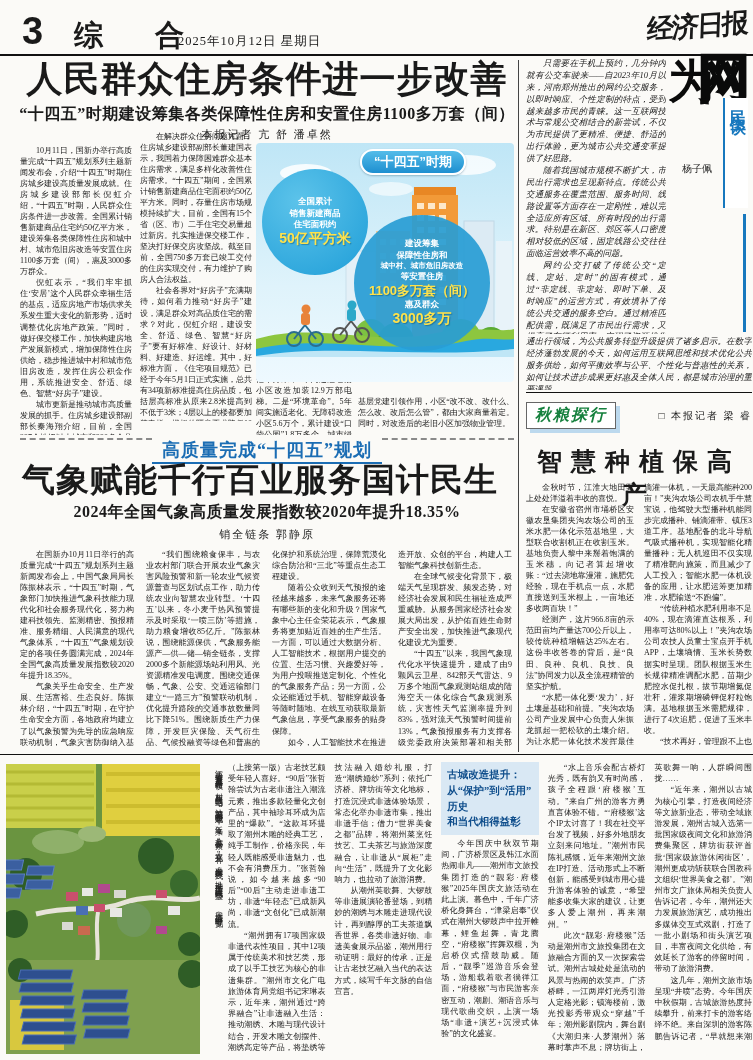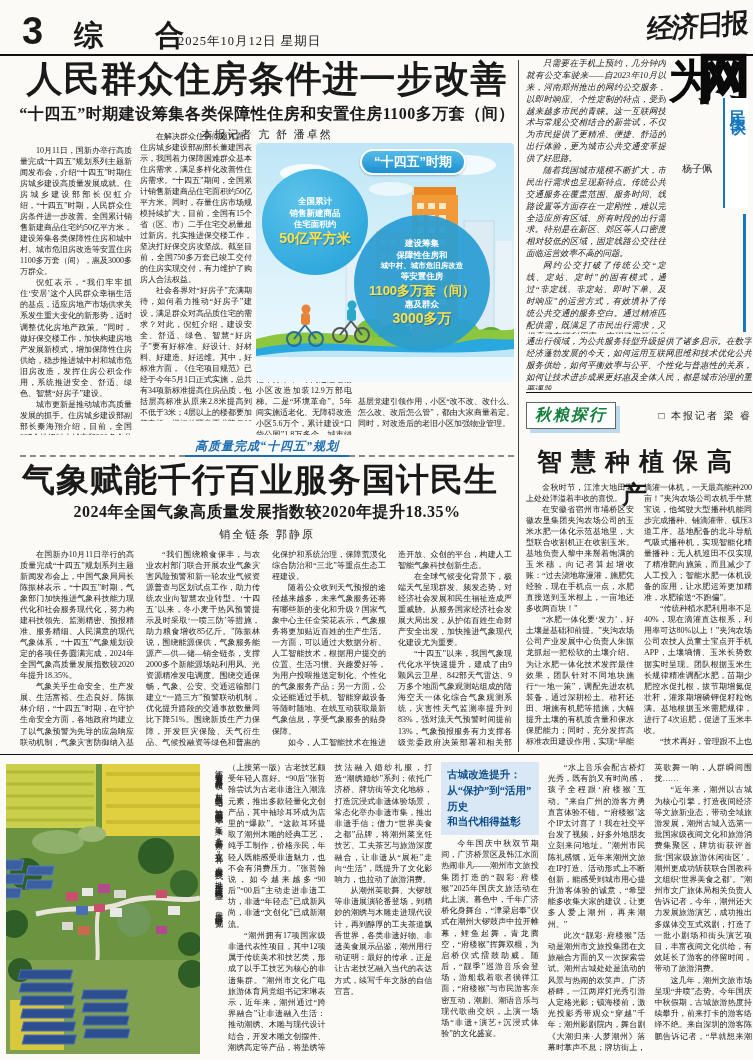--- a/index.html
+++ b/index.html
@@ -24,21 +24,21 @@
   .ig{background:linear-gradient(#bfe6f6,#dff3fb 60%,#eef9ff);border-radius:4px;overflow:hidden;}
   .ig-badge{position:absolute;left:104px;top:6px;background:linear-gradient(#54bce9,#1d8fd0);color:#fff;
      font-family:"Liberation Sans",sans-serif;font-weight:700;font-size:13px;padding:2px 12px;border:2px solid #fff;border-radius:16px;box-shadow:0 1px 2px rgba(0,60,90,.3);}
   .bubble{position:absolute;border-radius:50%;color:#fff;text-align:center;
      font-family:"Liberation Sans",sans-serif;display:flex;flex-direction:column;justify-content:center;}
   .bubble .ln{font-size:8.5px;font-weight:700;line-height:1.35;}
   .bubble .hl{color:#ffe24a;font-size:14px;font-weight:900;line-height:1.25;text-shadow:1px 1px 1px rgba(0,60,90,.4);}
   .bubble1{left:6px;top:26px;width:106px;height:106px;background:radial-gradient(circle at 35% 30%,#5cc3ea,#1f9ed8);}
   .bubble2{left:98px;top:72px;width:136px;height:136px;background:rgba(41,157,212,.93);}
   
-  .kicker{display:flex;align-items:flex-end;color:#1b6db4;font-weight:700;font-style:italic;font-size:12px;letter-spacing:1px;}
+  .kicker{display:flex;align-items:flex-start;color:#1b6db4;font-weight:700;font-size:18px;letter-spacing:1px;}
   .kicker .dash{flex:1;border-top:2px dashed #8a8a8a;height:0;}
   .kicker .ktext{padding:0 10px;border-bottom:2px solid #1b6db4;}
   .headline2{font-family:"Liberation Sans","DejaVu Sans",sans-serif;font-weight:900;font-size:33px;letter-spacing:1px;text-align:center;}
   
   .ms-text{font-style:italic;font-size:8.5px;line-height:1.4;overflow:hidden;}
   .wei{font-family:"Liberation Sans",sans-serif;font-weight:900;font-size:46px;line-height:1;color:#0a0a0a;}
   .wang{font-family:"Liberation Sans",sans-serif;font-weight:900;font-size:52px;line-height:1;color:#fff;
         -webkit-text-stroke:2.5px #0a0a0a;text-shadow:0 0 1px #0a0a0a;}
   .mstan{writing-mode:vertical-rl;text-orientation:upright;color:#1778be;font-weight:700;font-size:16px;
          letter-spacing:4px;border-left:2px solid #1778be;padding-left:2px;background:#fff;}
@@ -227,20 +227,21 @@
 <div class="abs" style="left:526px;top:402px;width:226px;">
   <div style="display:flex;justify-content:space-between;align-items:center;">
     <span class="ql-label">秋粮探行</span>
     <span class="ql-by">□ 本报记者 梁 睿</span>
   </div>
   <div class="ql-head" style="margin-top:16px;">智慧种植保高产</div>
 </div>
 <div class="abs bodycol" style="left:526px;top:482px;width:108px;height:266px;font-size:8px;">
     <p>金秋时节，江淮大地田野上处处洋溢着丰收的喜悦。</p>
     <p>在安徽省宿州市埇桥区安徽农垦集团夹沟农场公司的玉米水肥一体化示范基地里，大型联合收割机正在收割玉米。基地负责人黎中来掰着饱满的玉米穗，向记者算起增收账：“过去浇地靠漫灌，施肥凭经验，现在手机点一点，水肥直接送到玉米根上，一亩地还多收两百块！”</p>
+    <p>经测产，这片966.8亩的示范田亩均产量达700公斤以上，较传统种植增幅达25%左右。这份丰收答卷的背后，是“良田、良种、良机、良技、良法”协同发力以及全流程精管的坚实护航。</p>
     <p>“水肥一体化要‘发力’，好土壤是基础和前提。”夹沟农场公司产业发展中心负责人朱振龙抓起一把松软的土壤介绍。为让水肥一体化技术发挥最佳效果，团队针对不同地块施行“一地一策”，调配先进农机装备，通过深耕松土、秸秆还田、增施有机肥等措施，大幅提升土壤的有机质含量和保水保肥能力；同时，充分发挥高标准农田建设作用，实现“旱能灌、涝能排”，为玉米生长打造“宜居环境”。</p>
   </div>
 <div class="abs bodycol" style="left:644px;top:482px;width:108px;height:266px;font-size:8px;">
     <p class="cont">滴灌一体机，一天最高能种200亩！”夹沟农场公司农机手牛慧宝说，他驾驶大型播种机能同步完成播种、铺滴灌带、镇压3道工序。基地配备的北斗导航气吸式播种机，实现智能化精量播种；无人机巡田不仅实现了精准靶向施策，而且减少了人工投入；智能水肥一体机设备的应用，让水肥运筹更加精准，水肥输送“不跑偏”。</p>
     <p>“传统种植水肥利用率不足40%，现在滴灌直达根系，利用率可达80%以上！”夹沟农场公司农技人员童士宝点开手机APP，土壤墒情、玉米长势数据实时呈现。团队根据玉米生长规律精准调配水肥，苗期少肥控水促扎根，拔节期增氮促壮秆，灌浆期增磷钾促籽粒饱满。基地根据玉米需肥规律，进行了4次追肥，促进了玉米丰收。</p>
     <p>“技术再好，管理跟不上也白搭。”夹沟农场公司副总经理郭良厅说，依托安徽农垦集团“千亩方”示范田创建，夹沟农场公司已构建起了“职工协管员—生产区管理员—公司领导”3级监管体系，通过“无人机+人工”实现全流程、全周期巡田，及时发现并解决问题。同时，发动职工参与待收玉米看管，基地生产积极性与主动性空前高涨。</p>
   </div>
 
 <div class="abs hrule" style="left:0;top:754px;width:753px;height:1px;"></div>
 

